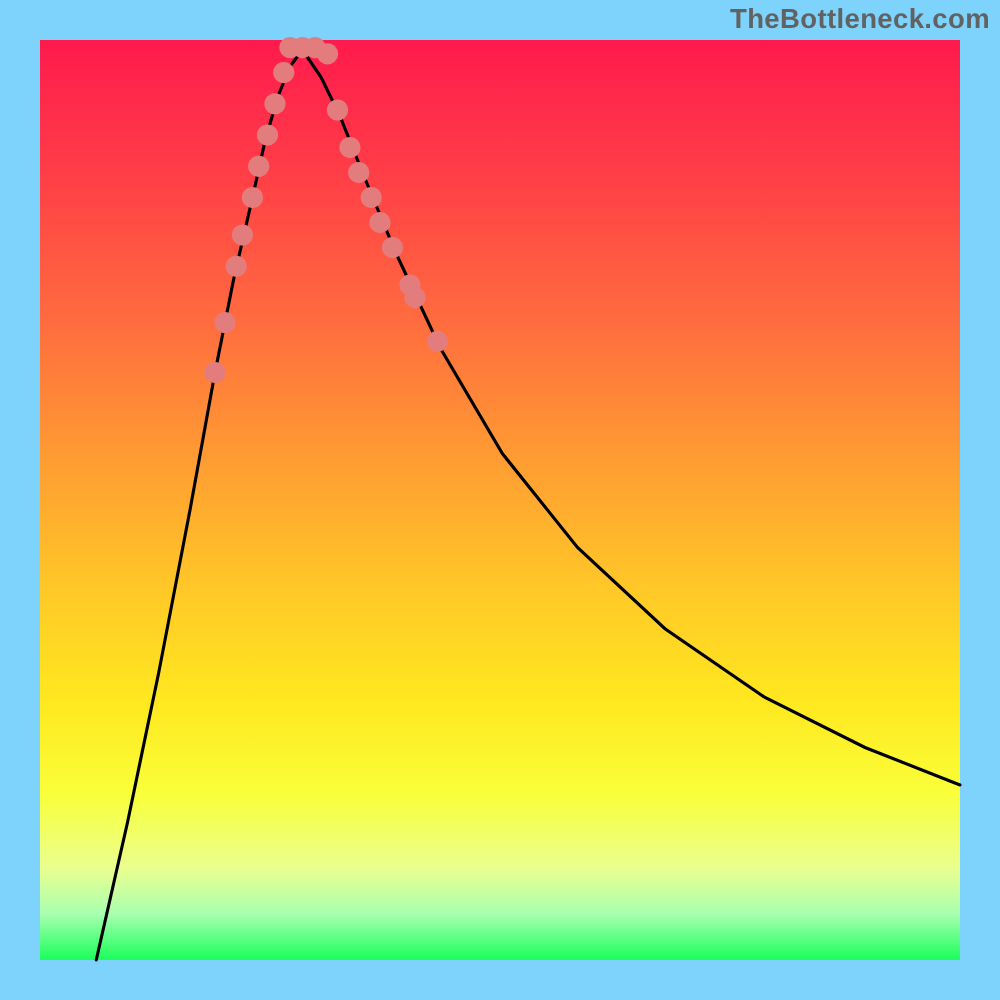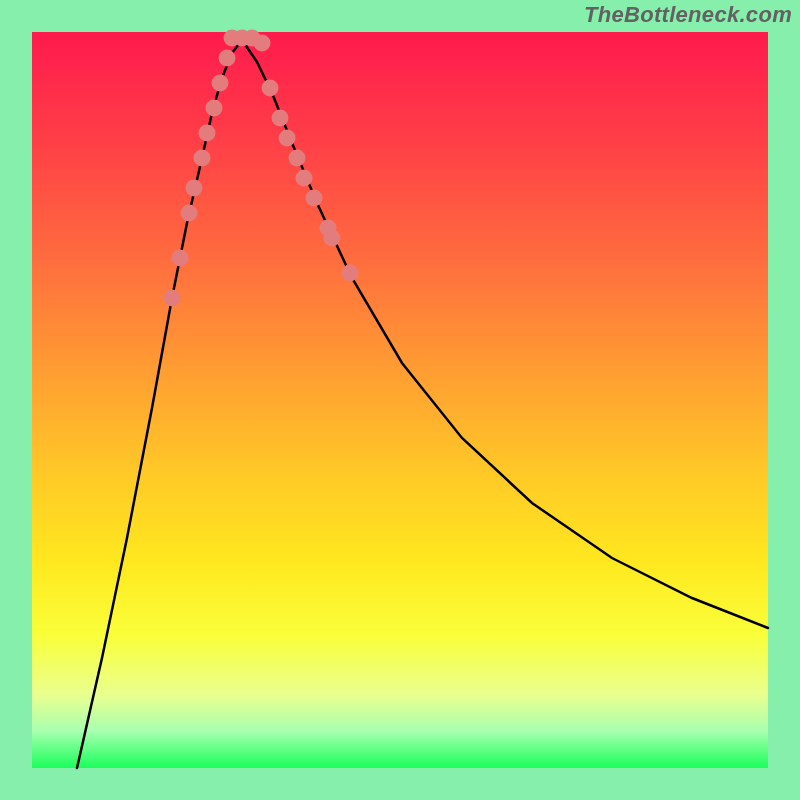--- a/index.html
+++ b/index.html
@@ -9,22 +9,21 @@
     height: 800px;
     background: #000;
     overflow: hidden;
   }
   .frame {
     position: absolute;
     left: 0;
     top: 0;
     width: 800px;
     height: 800px;
-    background: #86efac;
-    font-style: italic;
+    background: #7dd3fc;
   }
   .plot {
     position: absolute;
     left: 32px;
     top: 32px;
     width: 736px;
     height: 736px;
     
     background: linear-gradient(
       to bottom,

